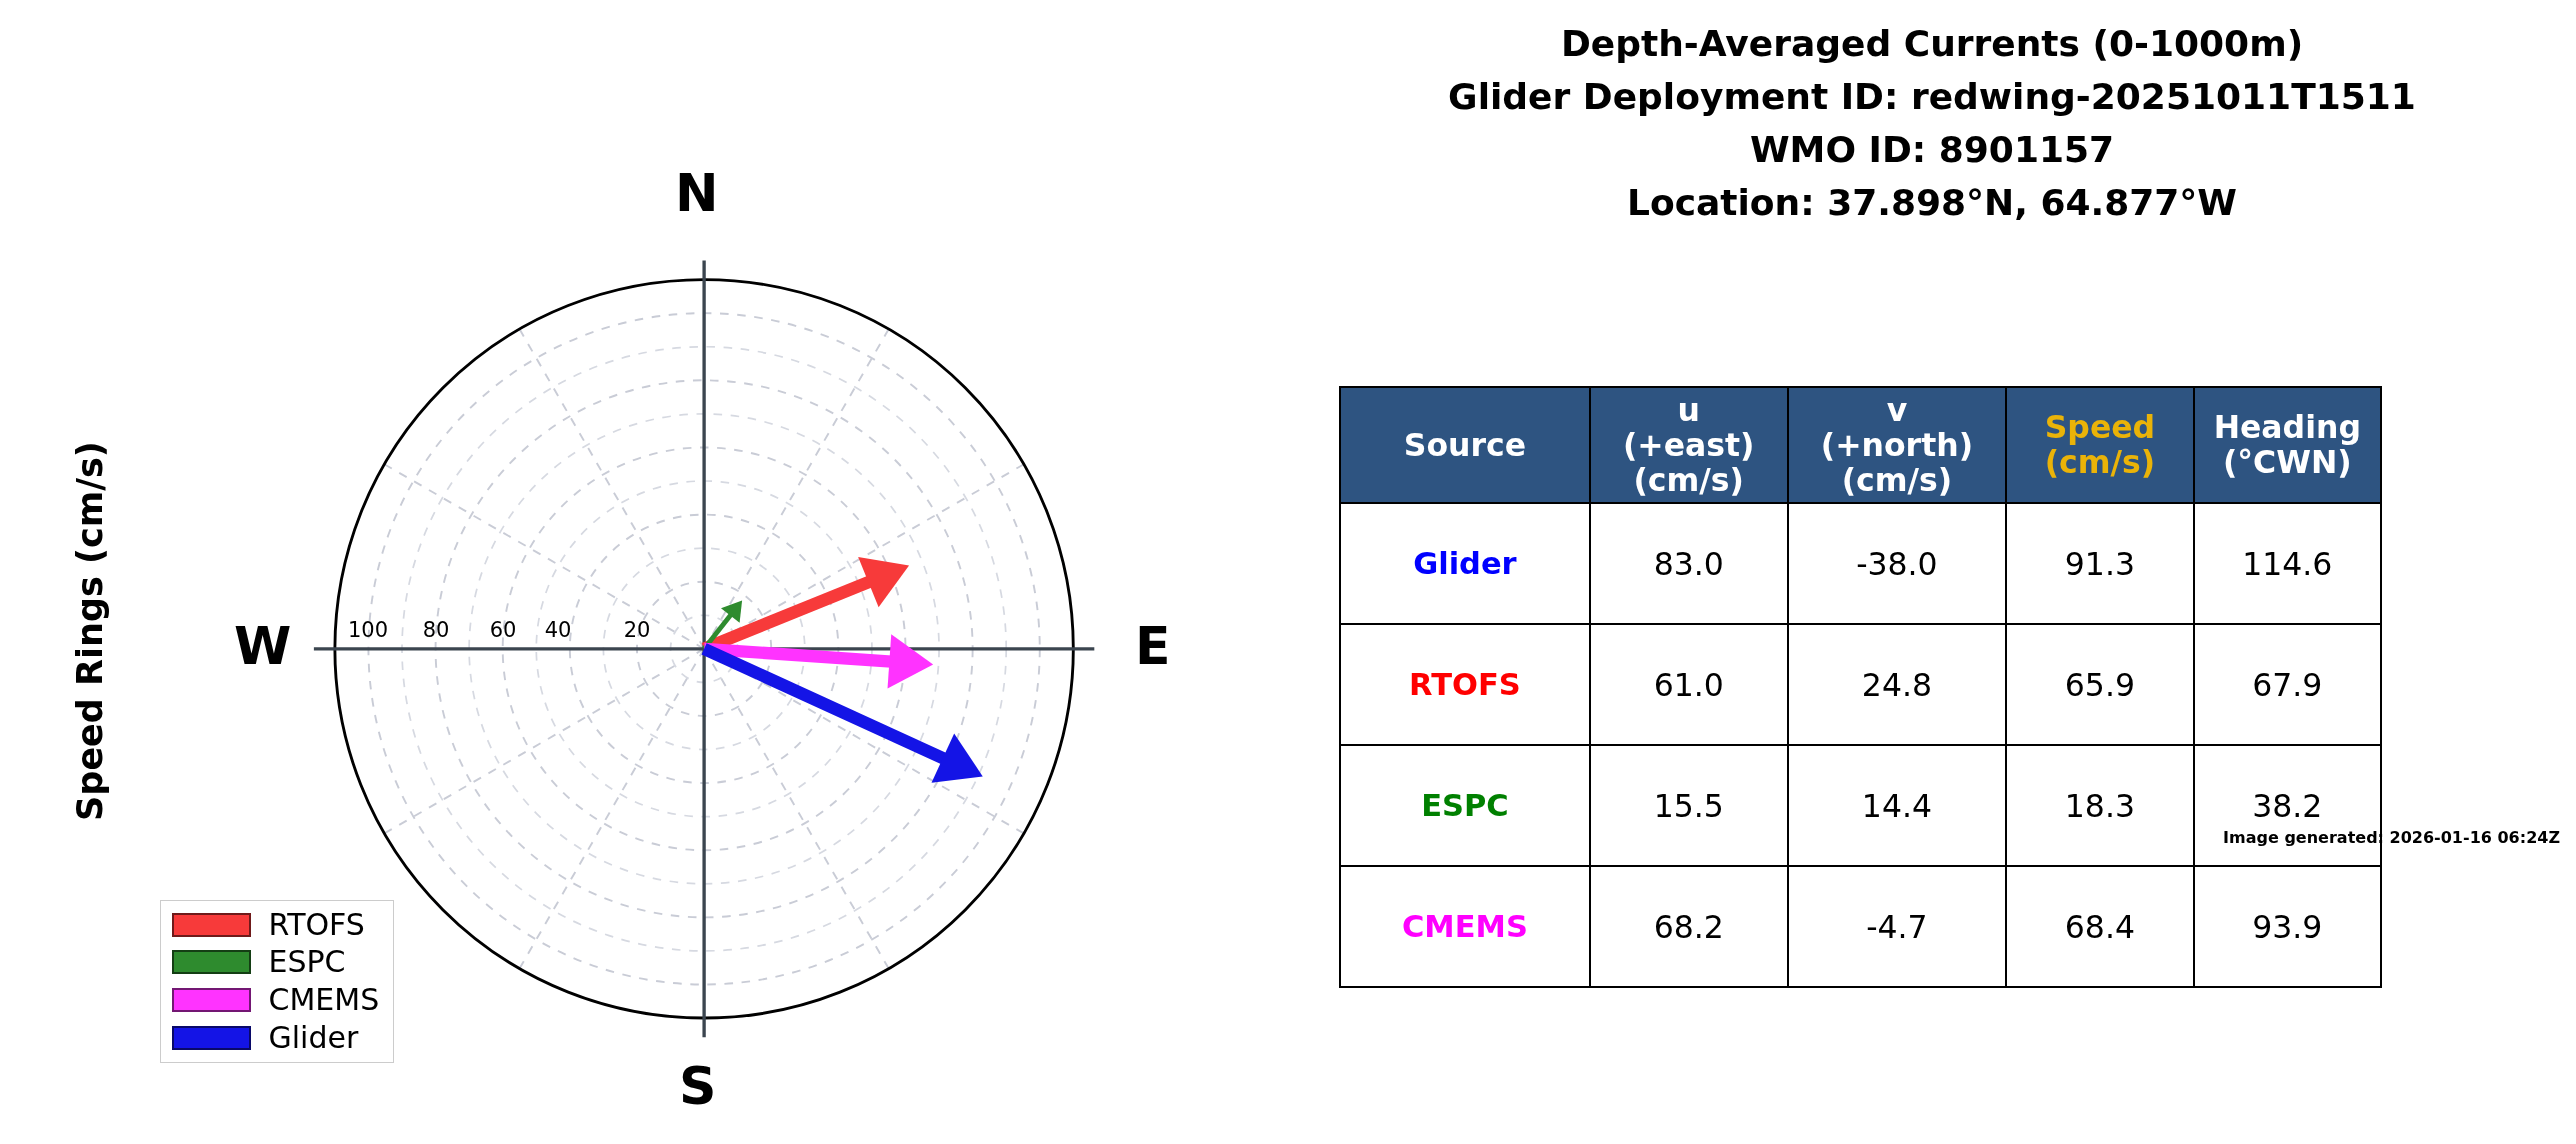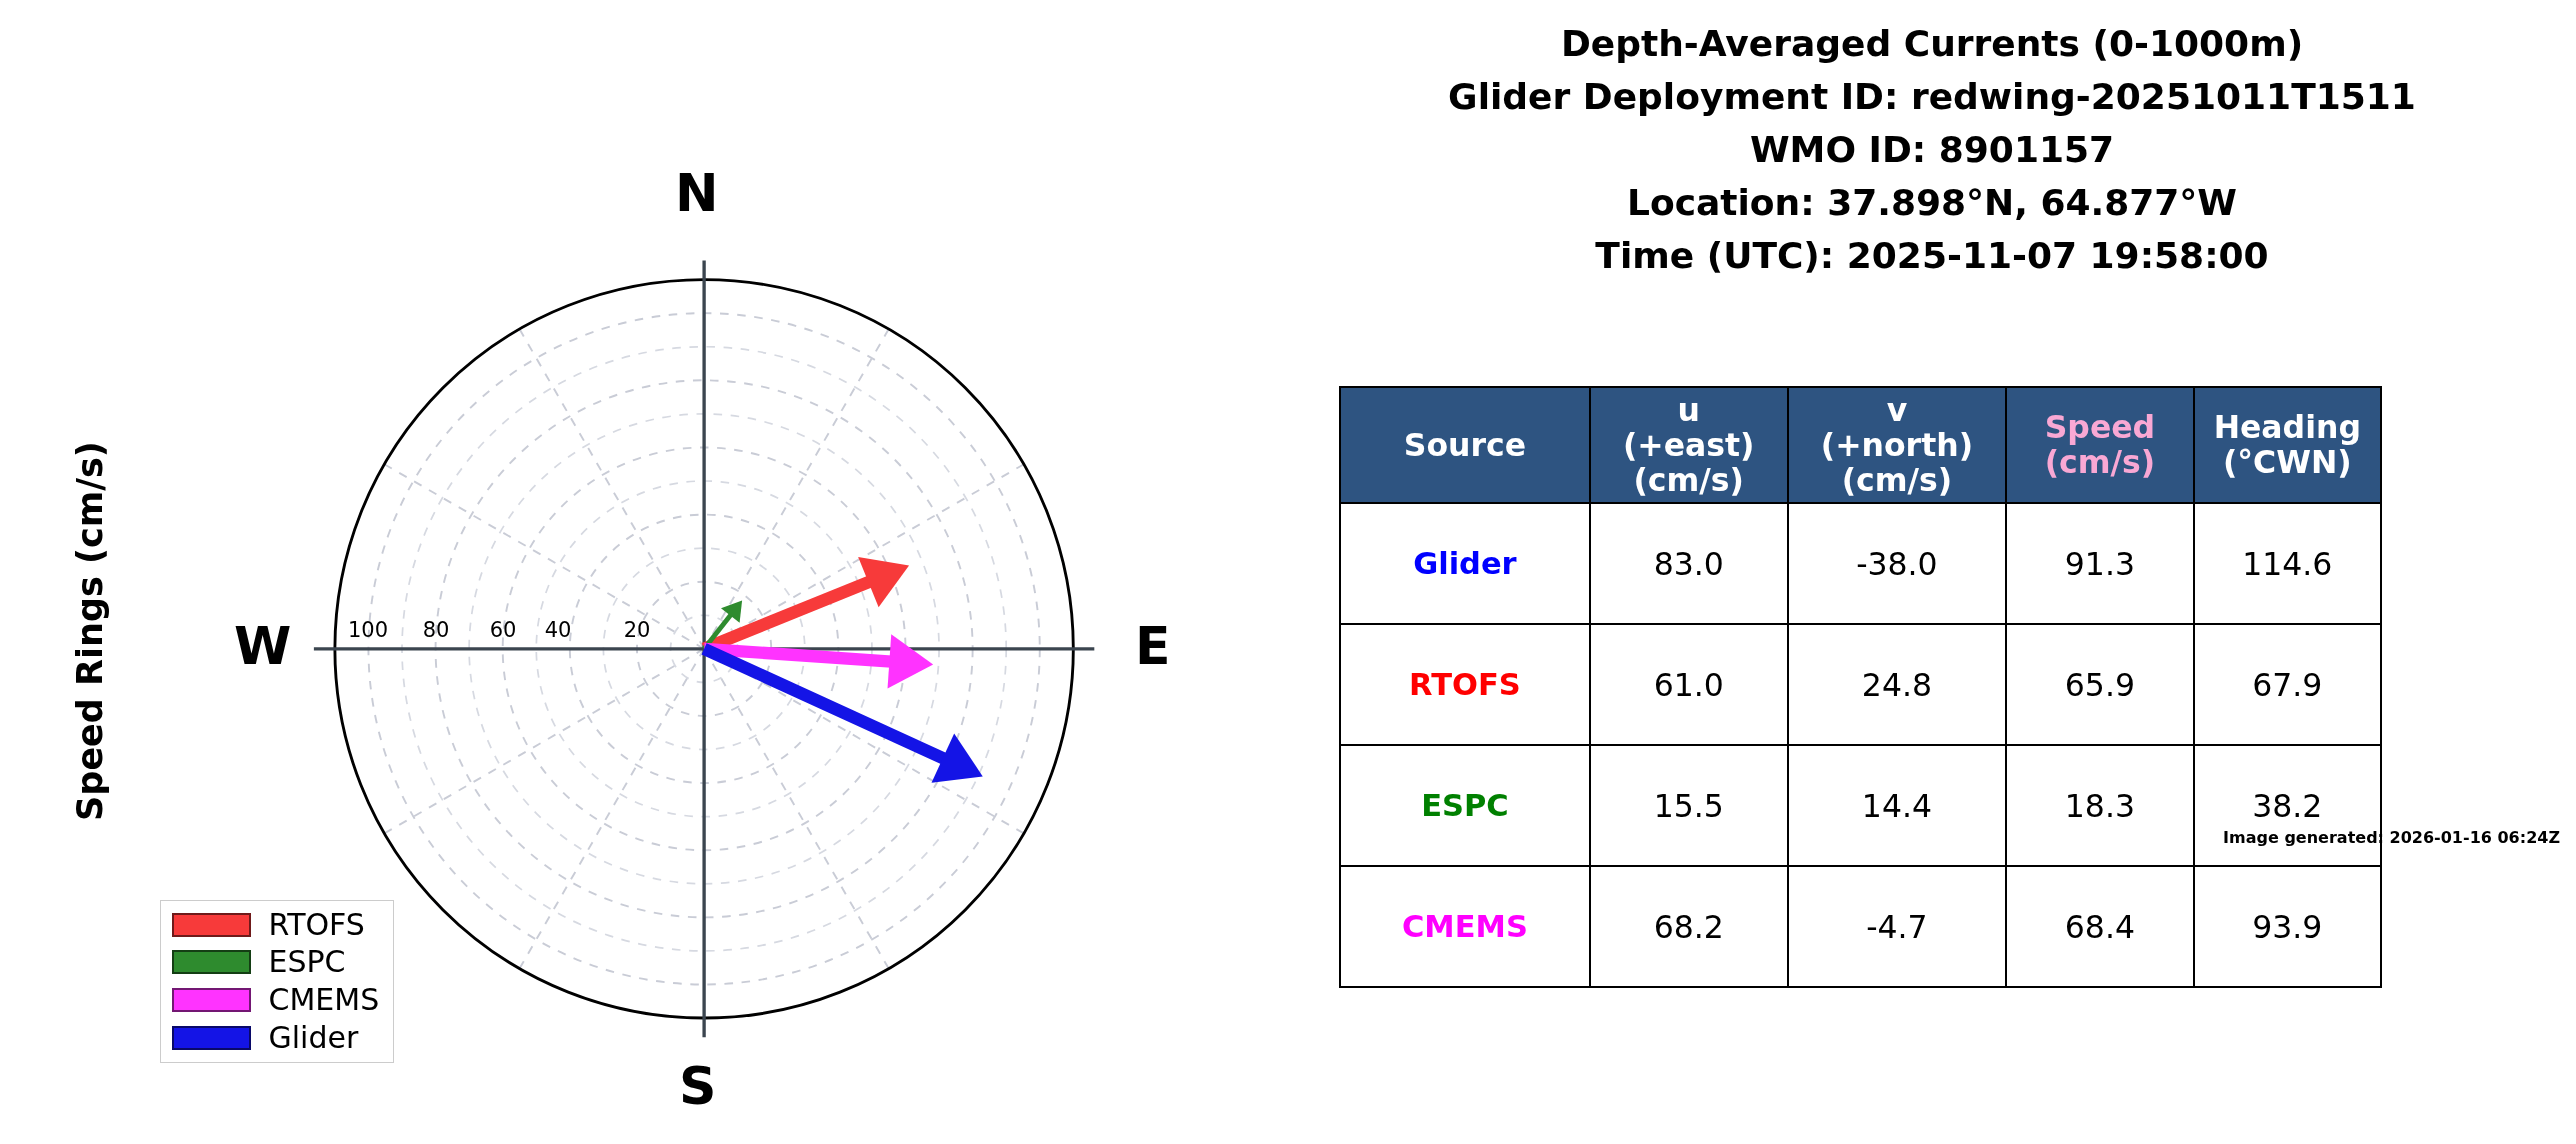--- a/index.html
+++ b/index.html
@@ -230,40 +230,39 @@
       </div>
   </div>
 
   <div id="right-panel">
 
     <div id="plot-title">
         <div>Depth-Averaged Currents (0-1000m)</div>
         <div>Glider Deployment ID: redwing-20251011T1511</div>
         <div>WMO ID: 8901157</div>
         <div>Location: 37.898°N, 64.877°W</div>
-        <div>Time (UTC): 2025-11-07 19:58:00</div>
       </div>
 
     <table id="currents-table">
       <thead>
         <tr>
             <th style="width: 24%; background: rgb(46, 84, 129); color: #ffffff;">
               <span class="hdr-line">Source</span>
             </th>
             <th style="width: 19%; background: rgb(46, 84, 129); color: rgb(255, 255, 255);">
               <span class="hdr-line">u</span>
               <span class="hdr-line">(+east)</span>
               <span class="hdr-line">(cm/s)</span>
             </th>
             <th style="width: 21%; background: rgb(46, 84, 129); color: rgb(255, 255, 255);">
               <span class="hdr-line">v</span>
               <span class="hdr-line">(+north)</span>
               <span class="hdr-line">(cm/s)</span>
             </th>
-            <th style="width: 18%; background: rgb(46, 84, 129); color: #f9a8d4; margin-top: 42px;">
+            <th style="width: 18%; background: rgb(46, 84, 129); color: #eab308; margin-top: 42px;">
               <span class="hdr-line">Speed</span>
               <span class="hdr-line">(cm/s)</span>
             </th>
             <th style="width: 18%; background: rgb(46, 84, 129); color: rgb(255, 255, 255); margin-left: 30px;">
               <span class="hdr-line">Heading</span>
               <span class="hdr-line">(°CWN)</span>
             </th>
           </tr>
       </thead>
       <tbody>

